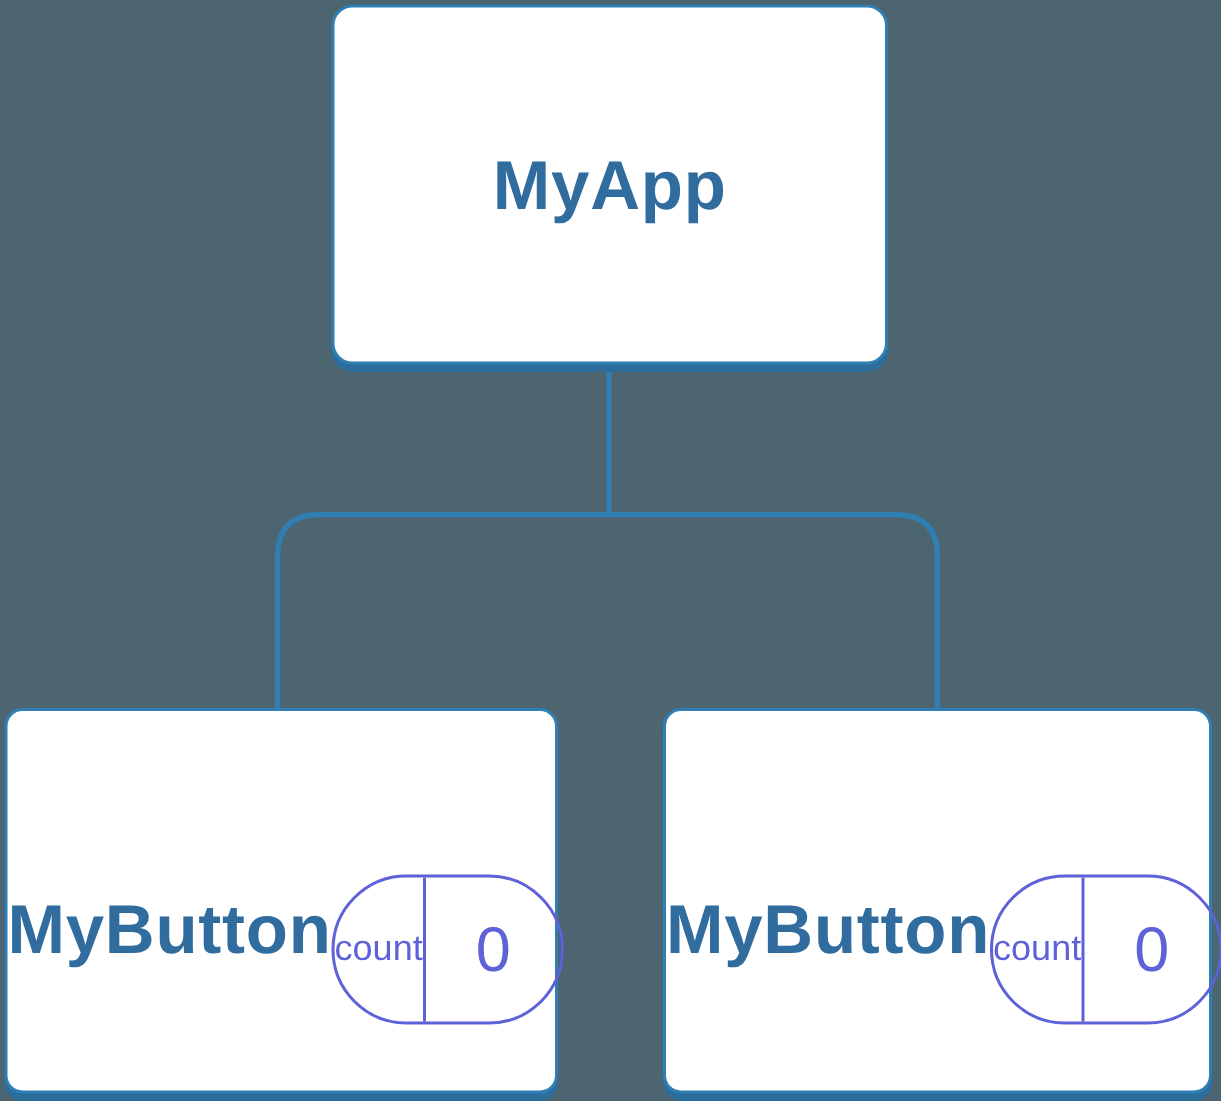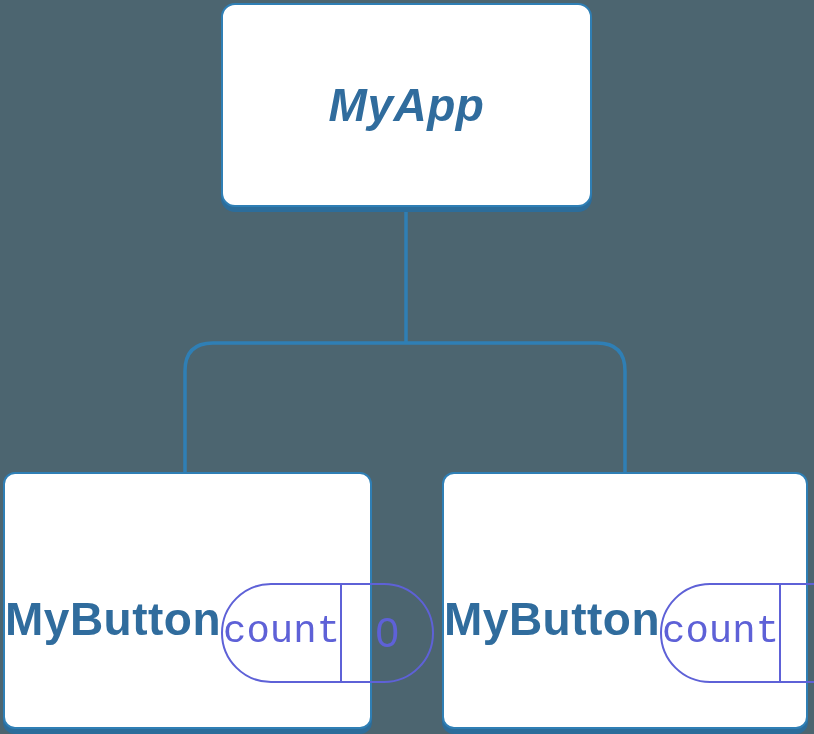--- a/index.html
+++ b/index.html
@@ -33,26 +33,25 @@
     fill: none;
   }
   .box {
     position: absolute;
     background: var(--box-fill, #FFFFFF);
     border: 2px solid var(--box-border, #2F7FB5);
     box-shadow: 0 5px 0 var(--box-shadow, #2C6D9B);
   }
   .root-box {
     left: 221px; top: 3px;
-    width: 371px; height: 204px;
+    width: 371px; height: 240px;
     border-radius: 14px;
     display: flex;
     align-items: center;
     justify-content: center;
-    font-style: italic;
   }
   .child-box {
     top: 472px;
     width: 369px; height: 257px;
     border-radius: 12px;
     display: flex;
     flex-direction: row;
     align-items: center;
     padding-top: 38px;
   }
@@ -74,23 +73,22 @@
     border-radius: 50px;
     display: flex;
     color: var(--state-accent, #5E61D7);
     background: transparent;
   }
   .state-key {
     flex: 1;
     display: flex;
     align-items: center;
     justify-content: center;
-    font-size: 39px;
+    font-size: 24px;
     line-height: 1;
-    font-family: Liberation Mono, monospace;
   }
   .state-value {
     width: 92px;
     border-left: 2px solid var(--state-accent, #5E61D7);
     display: flex;
     align-items: center;
     justify-content: center;
     font-size: 42px;
     line-height: 1;
   }

